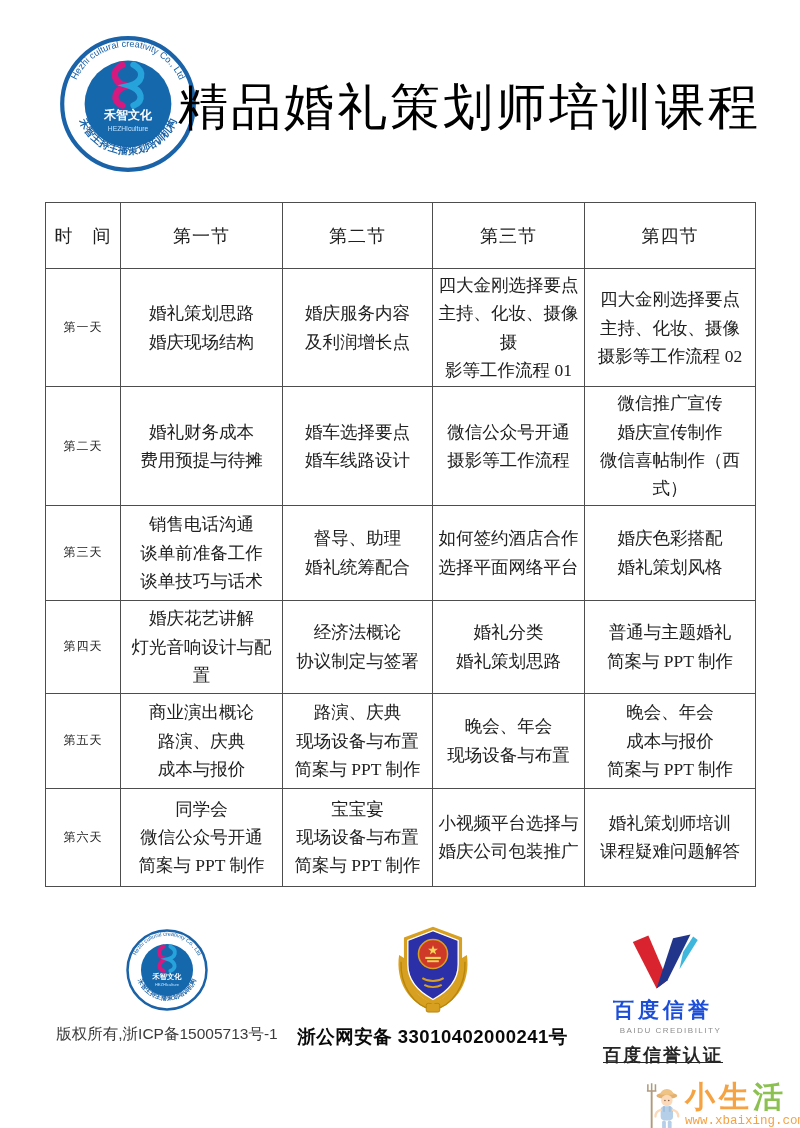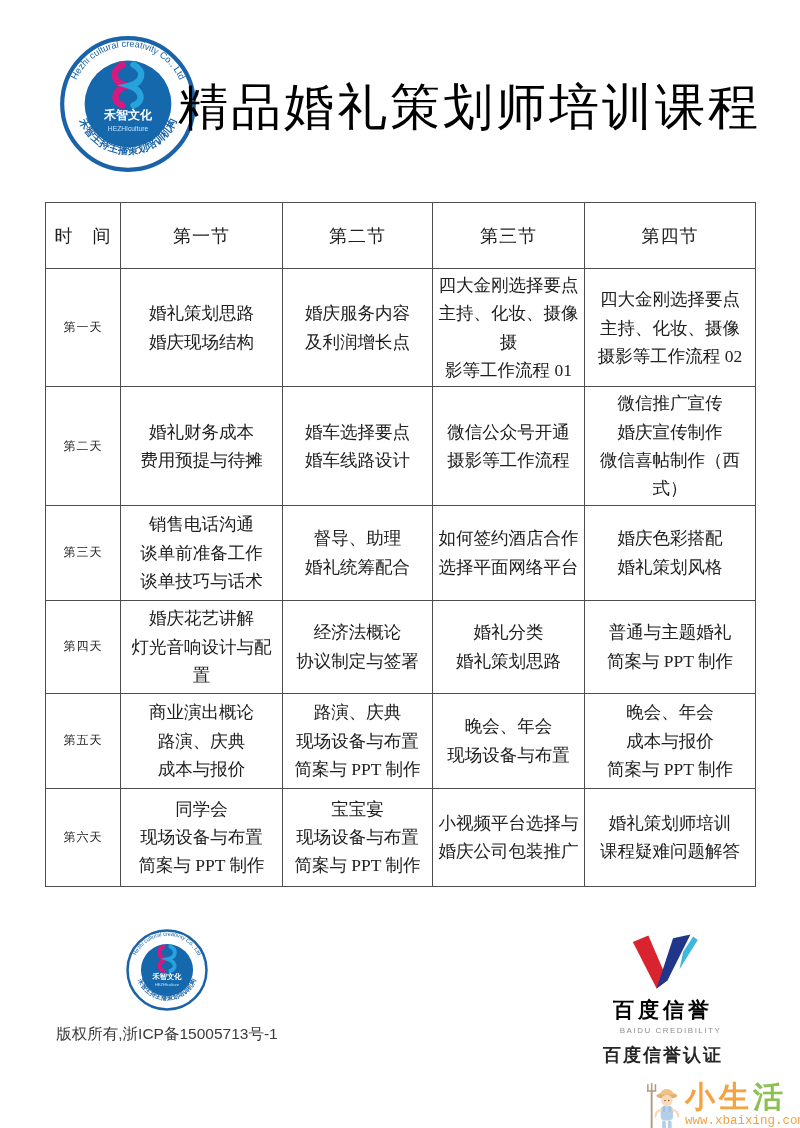--- a/index.html
+++ b/index.html
@@ -38,23 +38,23 @@
   
   .footer-block{position:absolute;display:flex;flex-direction:column;align-items:center;}
   .footer-left{left:58px;top:928px;width:218px;}
   .footer-left .footer-logo{width:84px;height:84px;}
   .copyright-text{margin-top:12px;font-size:15.5px;color:#3a3a3a;white-space:nowrap;text-align:right;}
   .footer-center{left:310px;top:922px;width:245px;}
   .police-badge{width:88px;height:92px;}
   .police-record{margin-top:10px;font-size:18.5px;font-weight:700;color:#0a0a0a;white-space:nowrap;letter-spacing:0.5px;}
   .footer-right{left:584px;top:930px;width:158px;}
   .baidu-v{width:76px;height:64px;}
-  .baidu-cn{font-size:21px;font-weight:700;color:#000000;letter-spacing:4px;margin-top:2px;}
+  .baidu-cn{font-size:21px;font-weight:700;color:#1d4ed8;letter-spacing:4px;margin-top:2px;}
   .baidu-en{font-size:8px;color:#8d8d8d;letter-spacing:1.5px;margin-top:2px;margin-left:15px;}
-  .baidu-cert{font-size:18px;font-weight:700;color:#262626;letter-spacing:2px;margin-top:8px;}
+  .baidu-cert{font-size:18px;font-weight:700;color:#262626;letter-spacing:2px;margin-top:8px;text-decoration:underline;}
   
   .watermark{position:absolute;left:645px;top:1060px;width:152px;height:64px;display:flex;align-items:flex-start;margin-top:20px;}
   .mascot{width:38px;height:58px;flex:0 0 auto;}
   .wm-text{display:flex;flex-direction:column;margin-left:2px;}
   .wm-name{font-size:30px;font-weight:700;line-height:1.1;letter-spacing:4px;white-space:nowrap;}
   .wm-url{font-size:12.5px;color:#f5a243;font-family:"Liberation Mono","DejaVu Sans Mono",monospace;margin-top:1px;white-space:nowrap;}
 </style>
 </head>
 <body>
 
@@ -157,21 +157,21 @@
 简案与 PPT 制作</td>
           <td class="course-cell">晚会、年会
 现场设备与布置</td>
           <td class="course-cell">晚会、年会
 成本与报价
 简案与 PPT 制作</td>
         </tr>
         <tr>
           <td class="day-cell">第六天</td>
           <td class="course-cell">同学会
-现场设备与布置
+微信公众号开通
 简案与 PPT 制作</td>
           <td class="course-cell">宝宝宴
 现场设备与布置
 简案与 PPT 制作</td>
           <td class="course-cell">小视频平台选择与
 婚庆公司包装推广</td>
           <td class="course-cell">婚礼策划师培训
 课程疑难问题解答</td>
         </tr>
       </tbody>
@@ -192,20 +192,38 @@
         <textPath href="#arcB2" startOffset="50%" text-anchor="middle">禾智主持主播策划培训机构</textPath>
       </text>
       <path d="M46,22 C37,27 40,35 49,37 C40,40 38,48 46,51" stroke="#d6197f" stroke-width="4.6" fill="none" stroke-linecap="round"></path>
       <path d="M54,22 C63,27 60,35 51,37 C60,40 62,48 54,51" stroke="#27a3dc" stroke-width="4.6" fill="none" stroke-linecap="round"></path>
       <text x="50" y="61" text-anchor="middle" font-size="8.6" font-weight="bold" fill="#ffffff">禾智文化</text>
       <text x="50" y="69" text-anchor="middle" font-size="4.8" fill="#bfe3ff">HEZHIculture</text>
     </svg>
     <div class="copyright-text">版权所有,浙ICP备15005713号-1</div>
   </div>
 
+  <div class="footer-block footer-center">
+    <svg class="police-badge" viewBox="0 0 90 95">
+      <path d="M45,91 C20,85 6,61 10,34 L18,39 C15,59 27,78 46,84 Z" fill="#d8a021"></path>
+      <path d="M45,91 C70,85 84,61 80,34 L72,39 C75,59 63,78 44,84 Z" fill="#d8a021"></path>
+      <path d="M45,91 C24,86 11,65 12,41" fill="none" stroke="#b8860b" stroke-width="1.4"></path>
+      <path d="M45,91 C66,86 79,65 78,41" fill="none" stroke="#b8860b" stroke-width="1.4"></path>
+      <rect x="38" y="84" width="14" height="9" rx="2" fill="#d8a021" stroke="#b8860b" stroke-width="1"></rect>
+      <path d="M45,5 L75,16 L75,44 C75,63 62,76 45,85 C28,76 15,63 15,44 L15,16 Z" fill="#d8a021"></path>
+      <path d="M45,9 L71,19 L71,44 C71,60 60,72 45,80 C30,72 19,60 19,44 L19,19 Z" fill="#2b2fa8" stroke="#ffffff" stroke-width="1.4"></path>
+      <circle cx="45" cy="33" r="15" fill="#cf3a28" stroke="#d8a021" stroke-width="1.6"></circle>
+      <polygon points="45,24 46.3,27.6 50.1,27.6 47.1,29.9 48.2,33.5 45,31.3 41.8,33.5 42.9,29.9 39.9,27.6 43.7,27.6" fill="#f7d358"></polygon>
+      <rect x="37" y="36" width="16" height="2.2" fill="#f7d358"></rect>
+      <rect x="39" y="39.5" width="12" height="2" fill="#f7d358"></rect>
+      <path d="M34,58 C40,62 50,62 56,58" fill="none" stroke="#d8a021" stroke-width="2"></path>
+      <path d="M36,65 C41,68 49,68 54,65" fill="none" stroke="#d8a021" stroke-width="2"></path>
+    </svg>
+    <div class="police-record">浙公网安备 33010402000241号</div>
+  </div>
 
   <div class="footer-block footer-right">
     <svg class="baidu-v" viewBox="0 0 80 70">
       <polygon points="7,13 24,6 45,55 33,64" fill="#d9232e"></polygon>
       <polygon points="33,64 45,55 70,5 51,9" fill="#21368b"></polygon>
       <polygon points="62,24 73,7 78,11 58,43" fill="#3fb6dc"></polygon>
     </svg>
     <div class="baidu-cn">百度信誉</div>
     <div class="baidu-en">BAIDU CREDIBILITY</div>
     <div class="baidu-cert">百度信誉认证</div>

